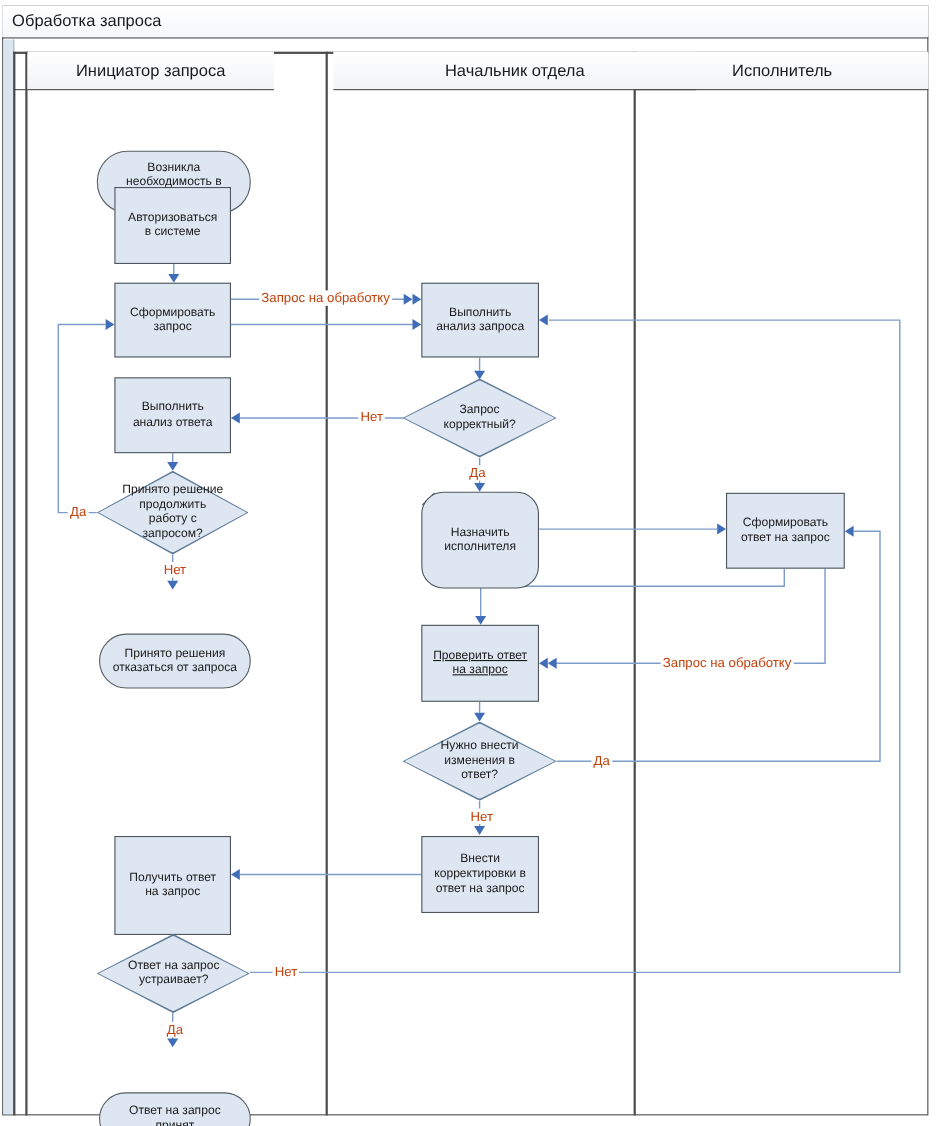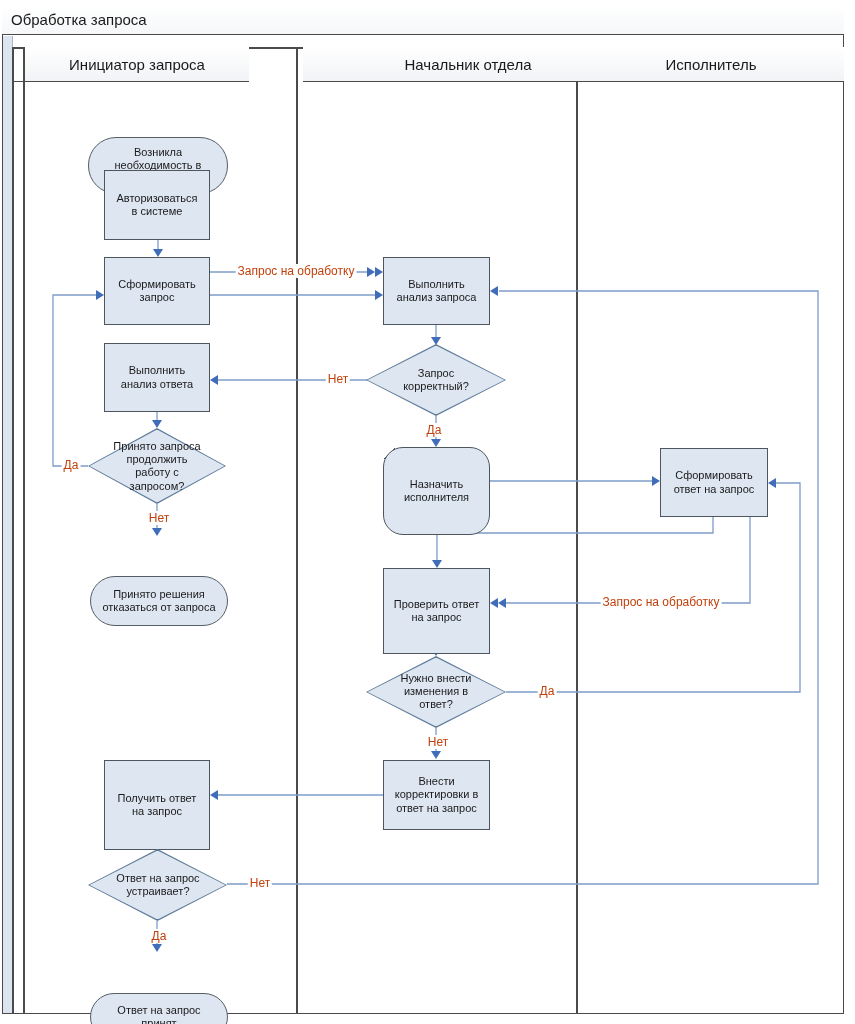--- a/index.html
+++ b/index.html
@@ -193,21 +193,21 @@
 запрос</span>
   </div>
   <div class="node process" style="left:104px;top:343px;width:106px;height:69px;">
     <span>Выполнить
 анализ ответа</span>
   </div>
   <div class="d-shape" style="left:88px;top:428px;width:138px;height:76px;">
     <div class="d-outer"></div>
       <div class="d-inner"></div>
   </div>
-  <div class="d-text" style="left:157px;top:466px;width:150px;">Принято запроса
+  <div class="d-text" style="left:157px;top:466px;width:150px;">Принято решение
 продолжить
 работу с
 запросом?</div>
   <div class="node stadium" style="left:90px;top:536px;width:138px;height:50px;">
     <span>Принято решения
 отказаться от запроса</span>
   </div>
   <div class="node process" style="left:104px;top:760px;width:106px;height:90px;">
     <span>Получить ответ
 на запрос</span>
@@ -230,21 +230,21 @@
   <div class="d-shape" style="left:366px;top:344px;width:140px;height:72px;">
     <div class="d-outer"></div>
       <div class="d-inner"></div>
   </div>
   <div class="d-text" style="left:436px;top:380px;width:150px;">Запрос
 корректный?</div>
   <div class="node process" style="left:383px;top:447px;width:107px;height:88px;border-radius:20px;">
     <span>Назначить
 исполнителя</span>
   </div>
-  <div class="node process" style="left:383px;top:568px;width:107px;height:86px;">
+  <div class="node process" style="left:383px;top:568px;width:107px;height:70px;text-decoration:underline;">
     <span>Проверить ответ
 на запрос</span>
   </div>
   <div class="d-shape" style="left:366px;top:656px;width:140px;height:72px;">
     <div class="d-outer"></div>
       <div class="d-inner"></div>
   </div>
   <div class="d-text" style="left:436px;top:692px;width:150px;">Нужно внести
 изменения в
 ответ?</div>

